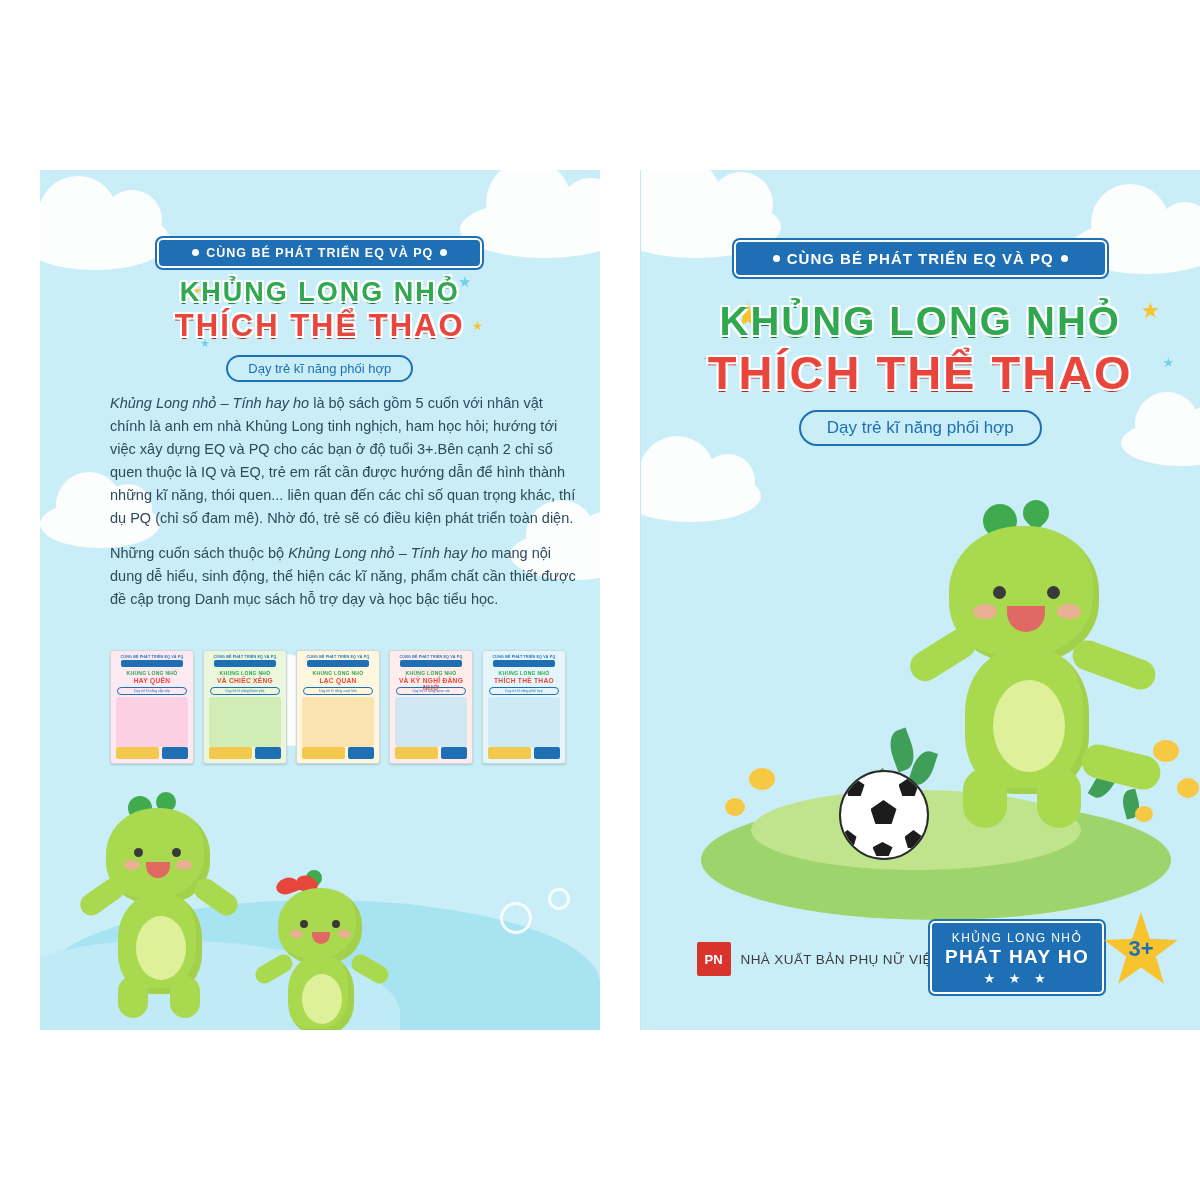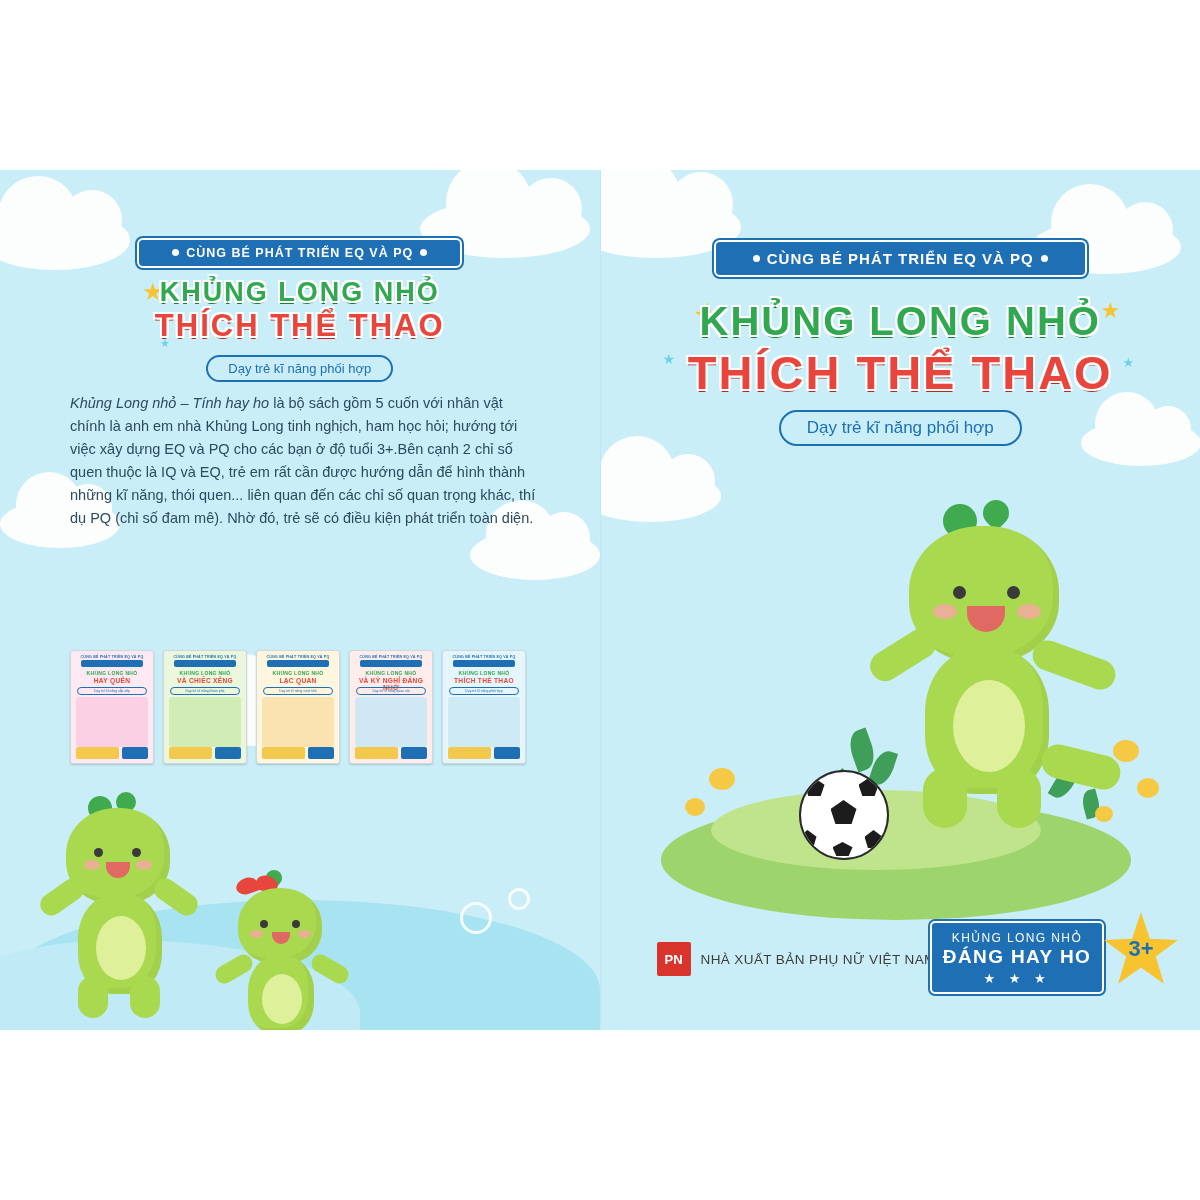--- a/index.html
+++ b/index.html
@@ -19,20 +19,21 @@
     width: 1200px;
     height: 860px;
     display: flex;
   }
 
   .panel {
     position: relative;
     height: 100%;
     background: #c9eef7;
     overflow: hidden;
+    margin-left: 40px;
   }
   .panel.back { width: 600px; }
   .panel.front { width: 600px; border-left: 1px solid #bfe8f2; }
 
   
   .cloud {
     position: absolute;
     background: #ffffff;
     border-radius: 50%;
     opacity: .95;
@@ -458,20 +459,21 @@
 
     <div class="title-line1" style="position:absolute;top:108px;left:0;width:100%;font-size:27px;">KHỦNG LONG NHỎ</div>
     <div class="title-line2" style="position:absolute;top:140px;left:0;width:100%;font-size:31px;">THÍCH THỂ THAO</div>
 
     <div style="position:absolute;top:185px;left:0;width:100%;text-align:center;">
       <div class="subtitle-pill" style="font-size:13px;padding:4px 20px;">Dạy trẻ kĩ năng phối hợp</div>
     </div>
 
     <div class="blurb">
       <p><span class="it">Khủng Long nhỏ – Tính hay ho</span><span> là bộ sách gồm 5 cuốn với nhân vật chính là anh em nhà Khủng Long tinh nghịch, ham học hỏi; hướng tới việc xây dựng EQ và PQ cho các bạn ở độ tuổi 3+.</span><span>Bên cạnh 2 chỉ số quen thuộc là IQ và EQ, trẻ em rất cần được hướng dẫn để hình thành những kĩ năng, thói quen... liên quan đến các chỉ số quan trọng khác, thí dụ PQ (chỉ số đam mê). Nhờ đó, trẻ sẽ có điều kiện phát triển toàn diện.</span></p>
+      <p><span>Những cuốn sách thuộc bộ </span><span class="it">Khủng Long nhỏ – Tính hay ho</span><span> mang nội dung dễ hiểu, sinh động, thể hiện các kĩ năng, phẩm chất cần thiết được đề cập trong Danh mục sách hỗ trợ dạy và học bậc tiểu học.</span></p>
     </div>
 
 
     <div class="books">
       <div class="mini-book" style="background:#fde9f1;">
         <div class="mini-top">CÙNG BÉ PHÁT TRIỂN EQ VÀ PQ</div>
         <div class="mini-ribbon"></div>
         <div class="mini-t1">KHỦNG LONG NHỎ</div>
         <div class="mini-t2">HAY QUÊN</div>
         <div class="mini-sub">Dạy trẻ kĩ năng sắp xếp</div>
@@ -636,21 +638,21 @@
       <div class="pent" style="width:20px;height:14px;left:32px;top:70px;clip-path:polygon(50% 0%,100% 38%,81% 100%,19% 100%,0% 38%);"></div>
     </div>
 
     <div class="publisher">
       <div class="pn-logo">PN</div>
       <div class="pub-name">NHÀ XUẤT BẢN PHỤ NỮ VIỆT NAM</div>
     </div>
 
     <div class="series-badge">
       <div class="l1">KHỦNG LONG NHỎ</div>
-      <div class="l2">ĐÁNG HAY HO</div>
+      <div class="l2">PHÁT HAY HO</div>
       <div class="stars">★ ★ ★</div>
     </div>
 
     <div class="age-star">
       <div class="shape"></div>
       <span>3+</span>
     </div>
   </div>
 </div>
 

